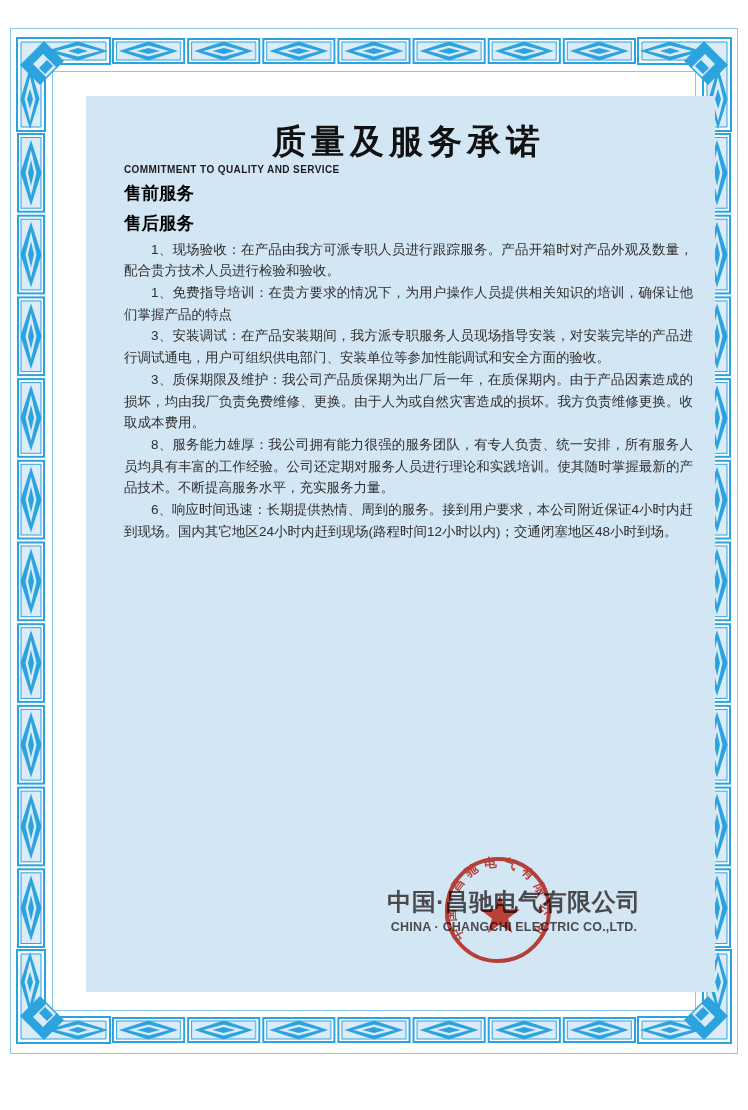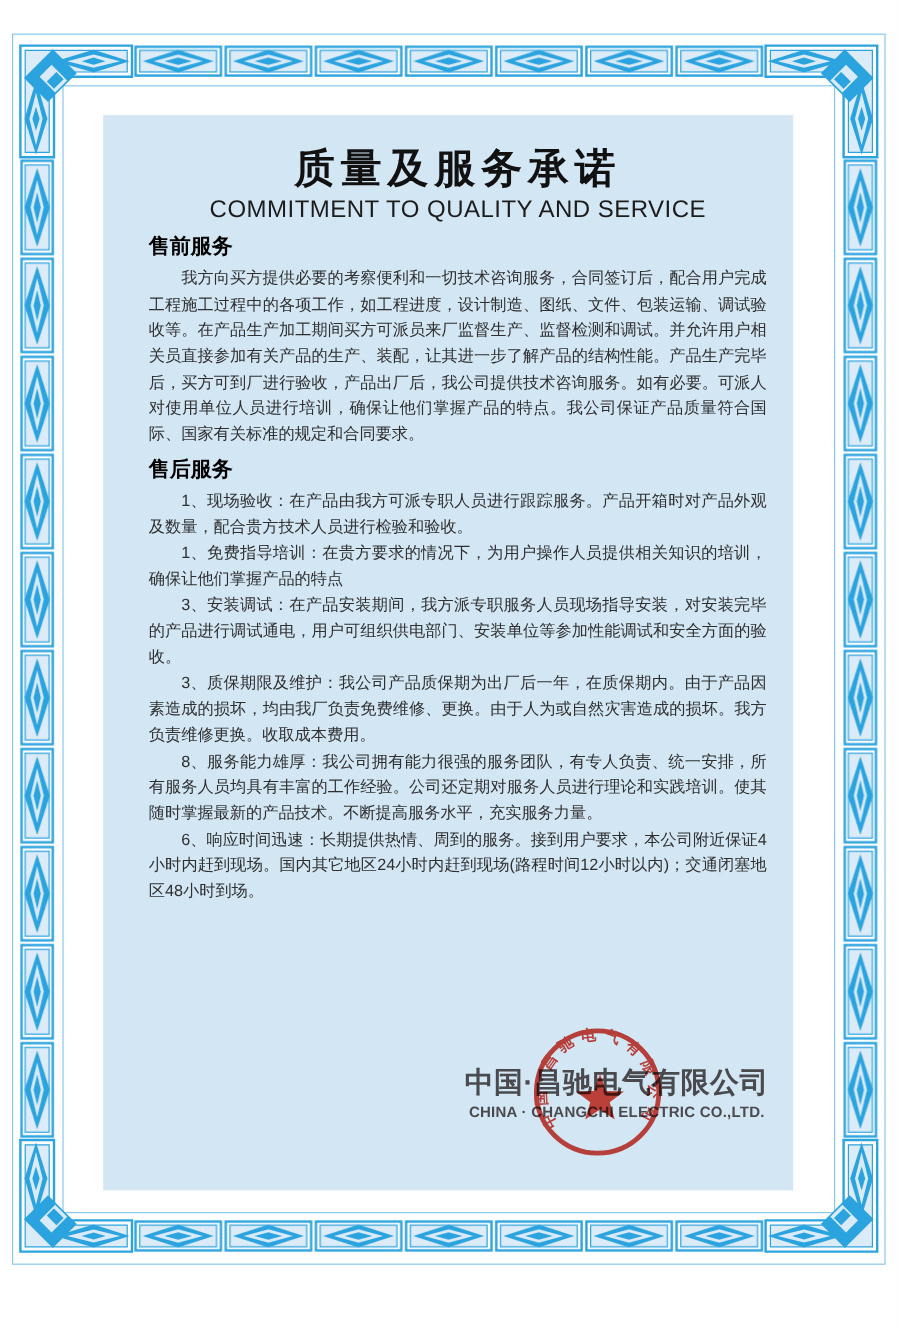--- a/index.html
+++ b/index.html
@@ -2,30 +2,30 @@
 <html style="--border_blue: #2BA3DE; --border_line: #8BC7EC; --cell_fill: #DCEBF8; --diamond_light: #D9EAF8; --panel_blue: #D3E6F4; --seal_red: #D8362B; --star_red: #E0372B; --text_dark: #2F2F2F; --company_gray: #4A4A4E;"><head>
 <meta charset="utf-8">
 <style>
   html,body{margin:0;padding:0;background:#fff;}
   .page{
     position:relative;width:748px;height:1110px;overflow:hidden;background:#fff;
     font-family:"Liberation Sans","DejaVu Sans",sans-serif;
   }
   .frame{position:absolute;left:0;top:0;}
   .panel{
-    position:absolute;left:86px;top:96px;width:575px;height:896px;
+    position:absolute;left:86px;top:96px;width:629px;height:896px;
     background:var(--panel_blue,#D3E6F4);
     box-sizing:border-box;padding:24px 22px 0 38px;
   }
   .title{
     margin:2px 0 0;text-align:center;font-size:34px;font-weight:bold;
     letter-spacing:5px;color:#111;line-height:1.15;
   }
   .subtitle{
-    margin-top:3px;text-align:center;font-size:20px;font-weight:normal;
+    margin-top:3px;text-align:left;font-size:10px;font-weight:bold;
     letter-spacing:0.4px;color:#1c1c1c;
   }
   .body-text{margin:0;font-size:13.5px;line-height:21.7px;text-indent:2em;
     text-align:justify;color:var(--text_dark,#2F2F2F);}
   .intro{margin-top:12px;}
   .sec-heading{margin:7px 0 4px;font-size:17.5px;font-weight:bold;color:#000;line-height:1.3;}
   .signature{
     position:absolute;left:296px;top:790px;width:264px;text-align:center;
   }
   .company-cn{font-size:24px;font-weight:bold;color:#4a4a4e;letter-spacing:0.5px;white-space:nowrap;}
@@ -97,21 +97,20 @@
     <use href="#corner" transform="translate(732,1044) scale(-1,-1)"></use>
   </svg>
 
   <div class="panel">
 
     <h1 class="title">质量及服务承诺</h1>
     <div class="subtitle">COMMITMENT TO QUALITY AND SERVICE</div>
 
 
     <h2 class="sec-heading">售前服务</h2>
-    <p class="body-text">我方向买方提供必要的考察便利和一切技术咨询服务，合同签订后，配合用户完成工程施工过程中的各项工作，如工程进度，设计制造、图纸、文件、包装运输、调试验收等。在产品生产加工期间买方可派员来厂监督生产、监督检测和调试。并允许用户相关员直接参加有关产品的生产、装配，让其进一步了解产品的结构性能。产品生产完毕后，买方可到厂进行验收，产品出厂后，我公司提供技术咨询服务。如有必要。可派人对使用单位人员进行培训，确保让他们掌握产品的特点。我公司保证产品质量符合国际、国家有关标准的规定和合同要求。</p>
 
     <h2 class="sec-heading">售后服务</h2>
     <p class="body-text">1、现场验收：在产品由我方可派专职人员进行跟踪服务。产品开箱时对产品外观及数量，配合贵方技术人员进行检验和验收。</p>
     <p class="body-text">1、免费指导培训：在贵方要求的情况下，为用户操作人员提供相关知识的培训，确保让他们掌握产品的特点</p>
     <p class="body-text">3、安装调试：在产品安装期间，我方派专职服务人员现场指导安装，对安装完毕的产品进行调试通电，用户可组织供电部门、安装单位等参加性能调试和安全方面的验收。</p>
     <p class="body-text">3、质保期限及维护：我公司产品质保期为出厂后一年，在质保期内。由于产品因素造成的损坏，均由我厂负责免费维修、更换。由于人为或自然灾害造成的损坏。我方负责维修更换。收取成本费用。</p>
     <p class="body-text">8、服务能力雄厚：我公司拥有能力很强的服务团队，有专人负责、统一安排，所有服务人员均具有丰富的工作经验。公司还定期对服务人员进行理论和实践培训。使其随时掌握最新的产品技术。不断提高服务水平，充实服务力量。</p>
     <p class="body-text">6、响应时间迅速：长期提供热情、周到的服务。接到用户要求，本公司附近保证4小时内赶到现场。国内其它地区24小时内赶到现场(路程时间12小时以内)；交通闭塞地区48小时到场。</p>
 
     <div class="signature">

